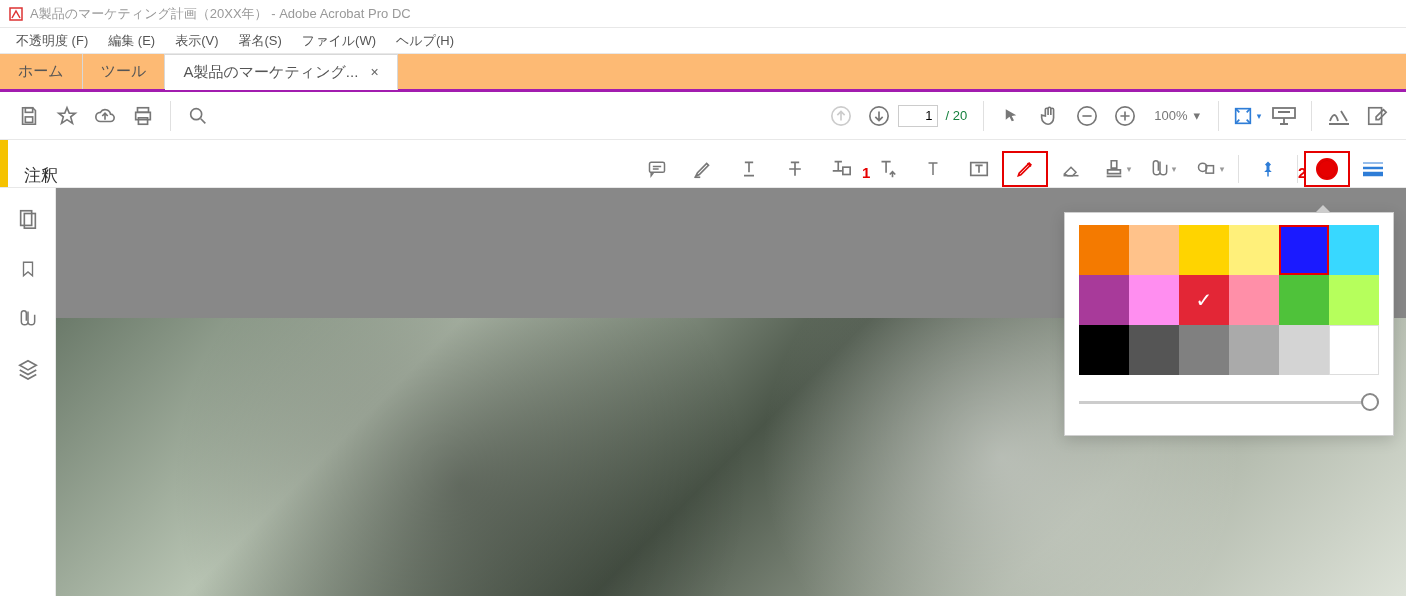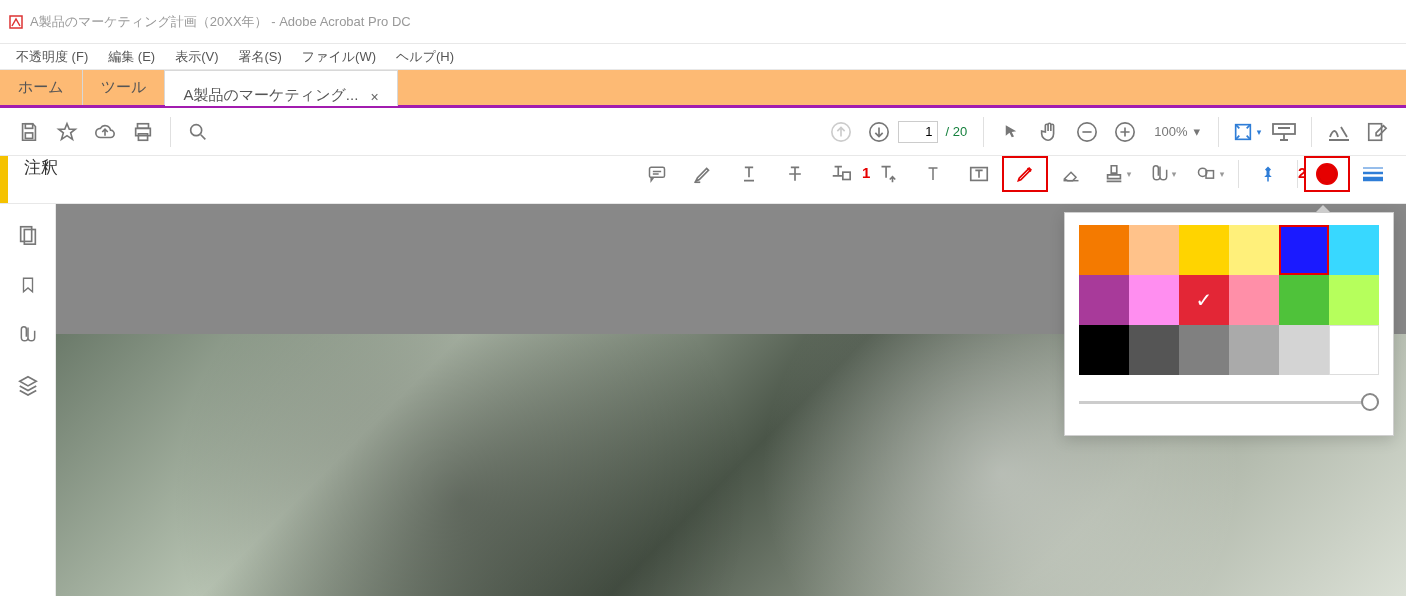--- a/index.html
+++ b/index.html
@@ -1,33 +1,33 @@
 <!DOCTYPE html>
 <html><head>
 <meta charset="utf-8">
 <style>
   * { box-sizing: border-box; margin: 0; padding: 0; }
   body { font-family: "Meiryo", "Yu Gothic", sans-serif; font-size: 13px; color: #333; background: #fff; width: 1406px; height: 596px; overflow: hidden; }
-  .titlebar { display: flex; align-items: center; height: 44px; padding: 0 8px; background: #fff; border-bottom: 1px solid #e8e8e8; color: #999; font-size: 13px; }
+  .titlebar { display: flex; align-items: center; height: 28px; padding: 0 8px; background: #fff; border-bottom: 1px solid #e8e8e8; color: #999; font-size: 13px; }
   .titlebar .pdf-icon { width: 16px; height: 16px; display: flex; align-items: center; justify-content: center; margin-right: 6px; }
   .menubar { display: flex; align-items: center; height: 26px; padding: 0 6px; background: #fff; border-bottom: 1px solid #e8e8e8; font-size: 13px; color: #555; }
   .menubar .menu-item { padding: 2px 10px; cursor: default; }
   .tabbar { display: flex; align-items: stretch; height: 38px; background: #fdba74; border-bottom: 3px solid #a21caf; }
   .tabbar .tab { display: flex; align-items: center; padding: 0 18px; font-size: 15px; color: #555; border-right: 1px solid #d8d8d8; }
-  .tabbar .tab.active { background: #fff; border-top: 1px solid #d8d8d8; border-bottom: 1px solid #fff; margin-bottom: -1px; align-items: flex-end; }
+  .tabbar .tab.active { background: #fff; border-top: 1px solid #d8d8d8; border-bottom: 1px solid #fff; margin-bottom: -1px; }
   .tabbar .tab .close { margin-left: 12px; color: #666; font-size: 14px; }
   .toolbar-main { display: flex; align-items: center; height: 48px; padding: 0 10px; background: #fff; border-bottom: 1px solid #e8e8e8; }
   .toolbar-main .btn { width: 38px; height: 38px; display: flex; align-items: center; justify-content: center; color: #777; }
   .toolbar-main .sep { width: 1px; height: 30px; background: #e0e0e0; margin: 0 8px; }
   .spacer { flex: 1; }
   .page-input { width: 40px; text-align: right; border: 1px solid #ccc; height: 22px; font-size: 13px; padding: 0 4px; }
   .page-total { margin: 0 8px; color: #15803d; }
   .zoom { display: flex; align-items: center; color: #777; margin: 0 10px; }
   .zoom .caret { margin-left: 6px; }
-  .toolbar-comment { display: flex; align-items: flex-start; height: 48px; background: #fff; border-bottom: 1px solid #e8e8e8; position: relative; }
+  .toolbar-comment { display: flex; align-items: flex-end; height: 48px; background: #fff; border-bottom: 1px solid #e8e8e8; position: relative; }
   .toolbar-comment .stripe { width: 8px; height: 100%; background: #f5c200; }
   .toolbar-comment .label { font-size: 17px; color: #333; margin-left: 16px; }
   .toolbar-comment .tools { display: flex; align-items: center; margin-left: auto; padding-right: 10px; }
   .toolbar-comment .tools .tbtn { width: 46px; height: 36px; display: flex; align-items: center; justify-content: center; color: #777; position: relative; }
   .toolbar-comment .tools .tbtn.selected { border: 2px solid #e60000; }
   .toolbar-comment .tools .sep { width: 1px; height: 28px; background: #e0e0e0; margin: 0 6px; }
   .callout { position: absolute; color: #e60000; font-weight: bold; font-size: 15px; }
   .callout.n1 { left: 862px; top: 164px; }
   .callout.n2 { left: 1298px; top: 164px; }
   .callout.n3 { left: 1266px; top: 257px; }

